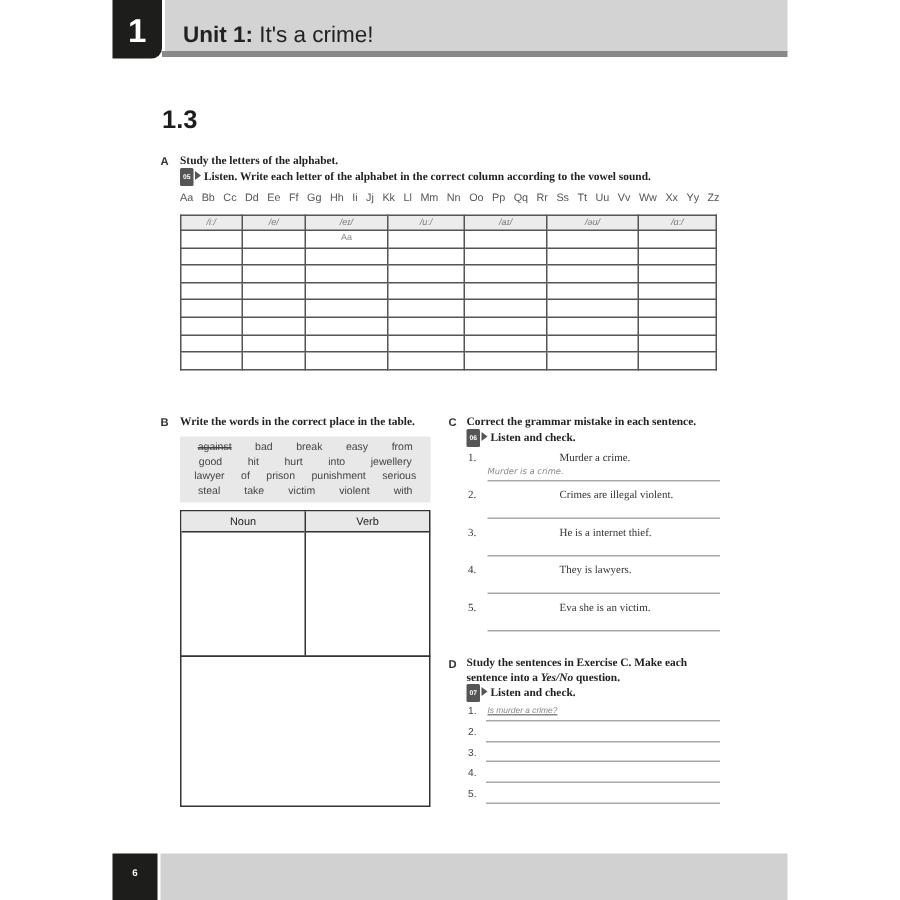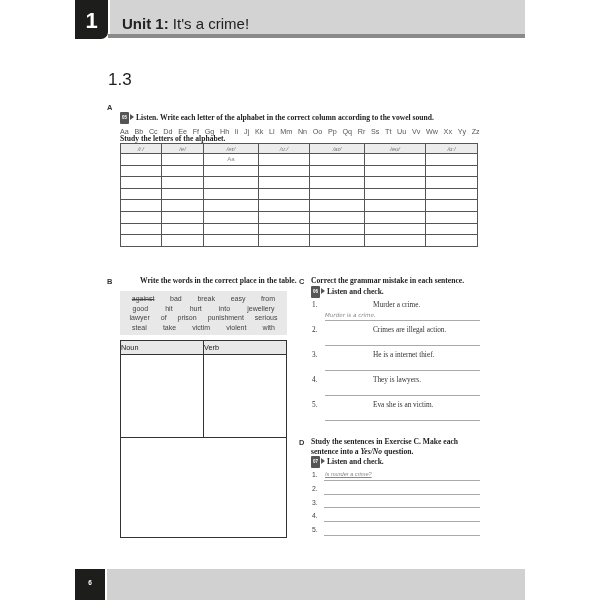--- a/index.html
+++ b/index.html
@@ -6,21 +6,21 @@
   html, body { width: 600px; height: 600px; background: #ffffff; overflow: hidden; }
   body { position: relative; font-family: "DejaVu Serif", serif; color: #222; }
 
   
   .unit-box { position: absolute; left: 75px; top: 0; width: 33px; height: 39px; background: #1d1d1b; border-bottom-right-radius: 7px; color: #fff; font-family: "Liberation Sans", sans-serif; font-weight: bold; font-size: 22px; display: flex; align-items: center; justify-content: center; padding-top: 2px; }
   .unit-bar { position: absolute; left: 110px; top: 0; width: 415px; height: 35px; background: #d3d3d3; }
   .unit-bar-line { position: absolute; left: 108px; top: 34px; width: 417px; height: 4px; background: #8a8a8a; }
   .unit-title { position: absolute; left: 122px; top: 15px; font-family: "Liberation Sans", sans-serif; font-size: 15px; color: #222; }
   .unit-title b { font-weight: bold; }
 
-  .lesson-no { position: absolute; left: 108px; top: 70px; font-family: "Liberation Sans", sans-serif; font-weight: normal; font-size: 17px; color: #1d1d1b; }
+  .lesson-no { position: absolute; left: 108px; top: 70px; font-family: "Liberation Sans", sans-serif; font-weight: bold; font-size: 17px; color: #1d1d1b; }
 
   .sec-letter { position: absolute; font-family: "Liberation Sans", sans-serif; font-size: 7.5px; font-weight: bold; color: #333; }
   .instr { position: absolute; font-family: "Liberation Serif", serif; font-size: 7.6px; font-weight: bold; color: #222; line-height: 9.5px; }
   .badge { display: inline-block; background: #555; color: #fff; font-family: "Liberation Sans", sans-serif; font-size: 4.5px; padding: 1px 2px; border-radius: 1px; vertical-align: 1px; margin-right: 1px; }
   .play { display: inline-block; width: 0; height: 0; border-top: 3.5px solid transparent; border-bottom: 3.5px solid transparent; border-left: 4px solid #555; vertical-align: 0px; margin-right: 2px; }
 
   .alphabet { position: absolute; left: 120px; top: 127px; width: 360px; display: flex; justify-content: space-between; font-family: "Liberation Sans", sans-serif; font-size: 7.2px; color: #555; }
 
   
   table.vowels { position: absolute; left: 120px; top: 143px; width: 358px; border-collapse: collapse; font-family: "Liberation Sans", sans-serif; }
@@ -30,21 +30,21 @@
   table.vowels td.ans { font-size: 6px; color: #8a8a8a; }
 
   
   .wordbox { position: absolute; left: 120px; top: 291px; width: 167px; height: 44px; background: #e8e8e8; font-family: "Liberation Sans", sans-serif; font-size: 7px; color: #444; padding: 3px 4px; }
   .wordrow { display: flex; justify-content: space-around; line-height: 9.6px; }
   .strike { text-decoration: line-through; }
 
   .pos-grid { position: absolute; left: 120px; width: 167px; border: 0.9px solid #333; display: flex; font-family: "Liberation Sans", sans-serif; }
   .pos-col { flex: 1; display: flex; flex-direction: column; }
   .pos-col + .pos-col { border-left: 0.9px solid #333; }
-  .pos-head { height: 14px; background: #e8e8e8; border-bottom: 0.9px solid #333; font-size: 7.3px; text-align: left; line-height: 14px; color: #222; }
+  .pos-head { height: 14px; background: #e8e8e8; border-bottom: 0.9px solid #333; font-size: 7.3px; text-align: center; line-height: 14px; color: #222; }
   .pos-body { flex: 1; font-size: 6px; color: #888; text-align: center; padding-top: 3px; font-style: italic; }
 
   
   .qlist { position: absolute; left: 312px; width: 168px; font-family: "Liberation Serif", serif; font-size: 7.3px; color: #333; }
   .q { position: relative; }
   .q .num { position: absolute; left: 0; top: 0; }
   .q .txt { position: absolute; left: 13px; top: 0; white-space: nowrap; padding-left: 48px; }
   .q .line { position: absolute; left: 13px; right: 0; height: 0; border-bottom: 0.8px solid #aaa; }
   .q .ans { position: absolute; left: 13px; font-family: "DejaVu Sans", sans-serif; font-size: 5.6px; color: #888; font-style: italic; white-space: nowrap; }
   .d-item { position: relative; height: 13.8px; font-family: "Liberation Sans", sans-serif; font-size: 6.8px; color: #444; }
@@ -62,21 +62,21 @@
 <div class="unit-box">
     <span>1</span>
   </div>
 <div class="unit-bar"></div>
 <div class="unit-bar-line"></div>
 <div class="unit-title"><b>Unit 1:</b> <span>It's a crime!</span></div>
 
 <div class="lesson-no">1.3</div>
 
 <div class="sec-letter" style="left:107px; top:103px;">A</div>
-<div class="instr" style="left:120px; top:102px;margin-top:32px;">Study the letters of the alphabet.</div>
+<div class="instr" style="left:120px; top:102px;">Study the letters of the alphabet.</div>
 <div class="instr" style="left:120px; top:112px; white-space:nowrap;">
   <span class="badge">05</span><span class="play"></span><span>Listen. Write each letter of the alphabet in the correct column according to the vowel sound.</span>
 </div>
 
 <div class="alphabet" id="alphabet">
     <span>Aa</span>
     <span>Bb</span>
     <span>Cc</span>
     <span>Dd</span>
     <span>Ee</span>
@@ -185,21 +185,21 @@
         <td class="ans"></td>
         <td class="ans"></td>
         <td class="ans"></td>
         <td class="ans"></td>
         <td class="ans"></td>
       </tr>
     </tbody>
 </table>
 
 <div class="sec-letter" style="left:107px; top:277px;">B</div>
-<div class="instr" style="left:120px; top:276px;margin-left:20px;">Write the words in the correct place in the table.</div>
+<div class="instr" style="left:120px; top:276px;">Write the words in the correct place in the table.</div>
 
 <div class="wordbox" id="wordbox">
     <div class="wordrow">
       <span class="strike">against</span>
       <span>bad</span>
       <span>break</span>
       <span>easy</span>
       <span>from</span>
     </div>
     <div class="wordrow">
@@ -245,21 +245,21 @@
 </div>
 <div class="qlist" style="top:300px;" id="c-list">
     <div class="q" style="position: absolute; left: 0px; right: 0px; top: 0px; height: 24px;">
       <span class="num">1.</span>
       <span class="txt">Murder a crime.</span>
       <span class="ans" style="top:12px;">Murder is a crime.</span>
       <span class="line" style="top:20px;"></span>
     </div>
     <div class="q" style="position: absolute; left: 0px; right: 0px; top: 25px; height: 24px;">
       <span class="num">2.</span>
-      <span class="txt">Crimes are illegal action.</span>
+      <span class="txt">Crimes are illegal violent.</span>
       <span class="ans" style="top:12px;"></span>
       <span class="line" style="top:20px;"></span>
     </div>
     <div class="q" style="position: absolute; left: 0px; right: 0px; top: 50px; height: 24px;">
       <span class="num">3.</span>
       <span class="txt">He is a internet thief.</span>
       <span class="ans" style="top:12px;"></span>
       <span class="line" style="top:20px;"></span>
     </div>
     <div class="q" style="position: absolute; left: 0px; right: 0px; top: 75px; height: 24px;">

